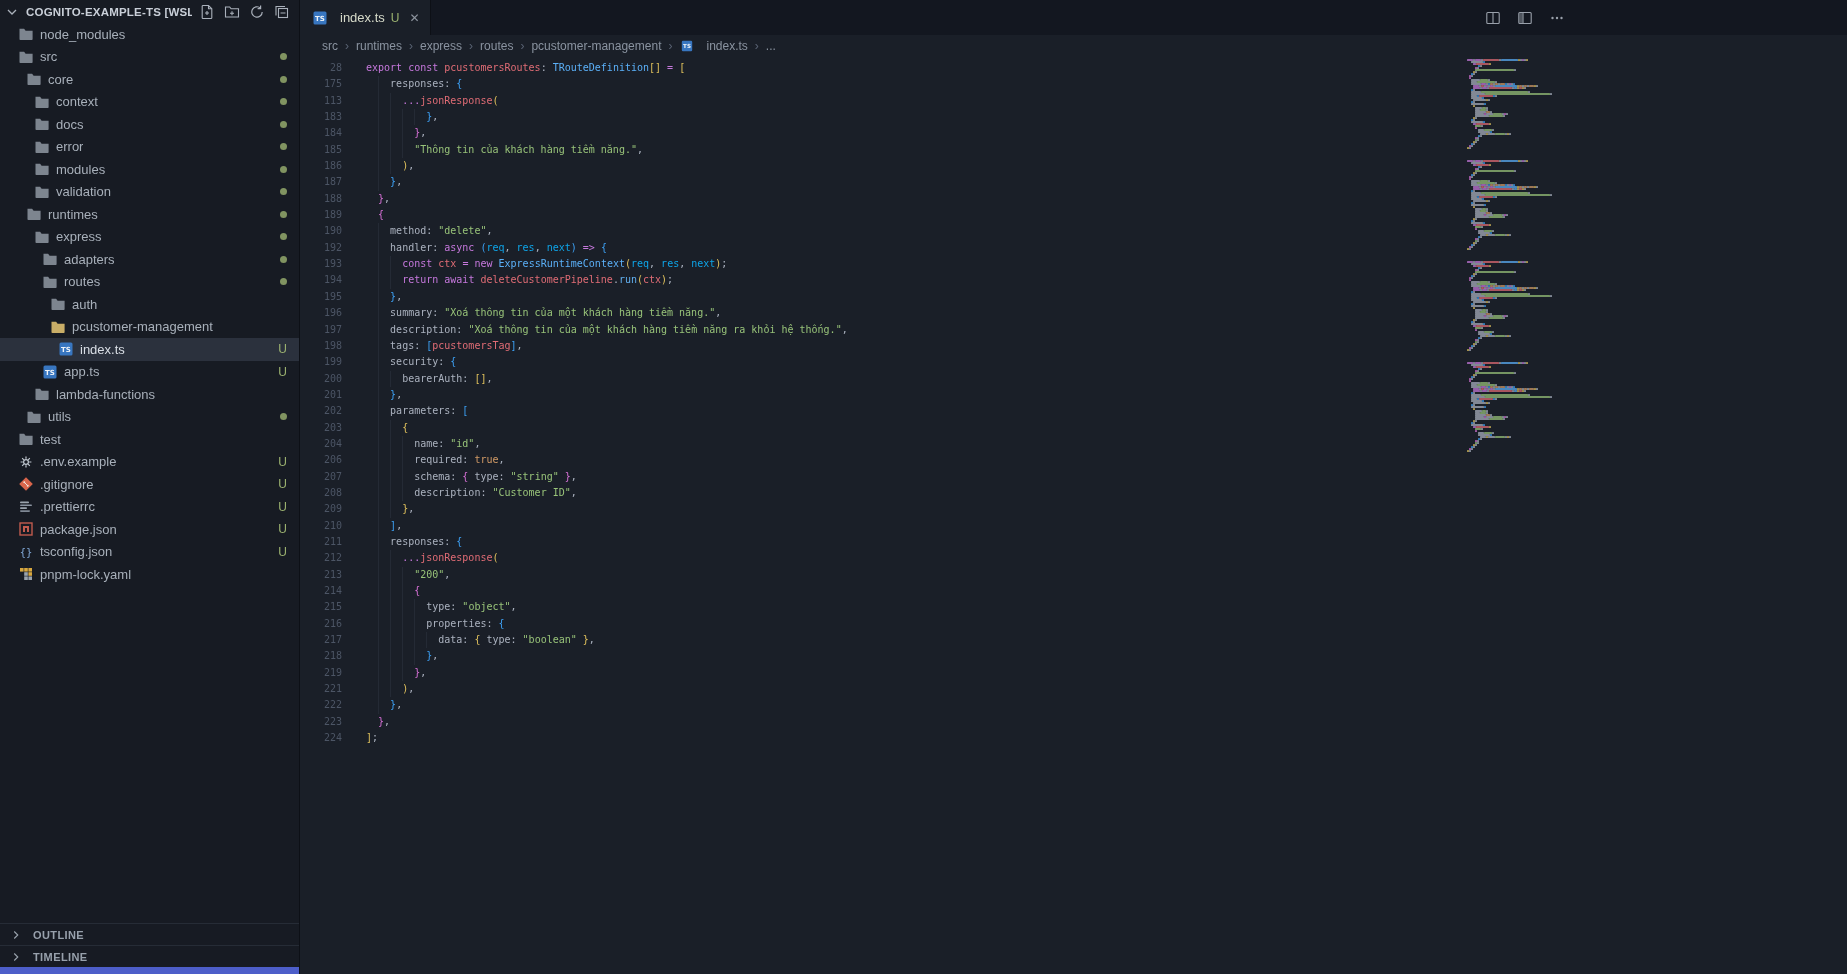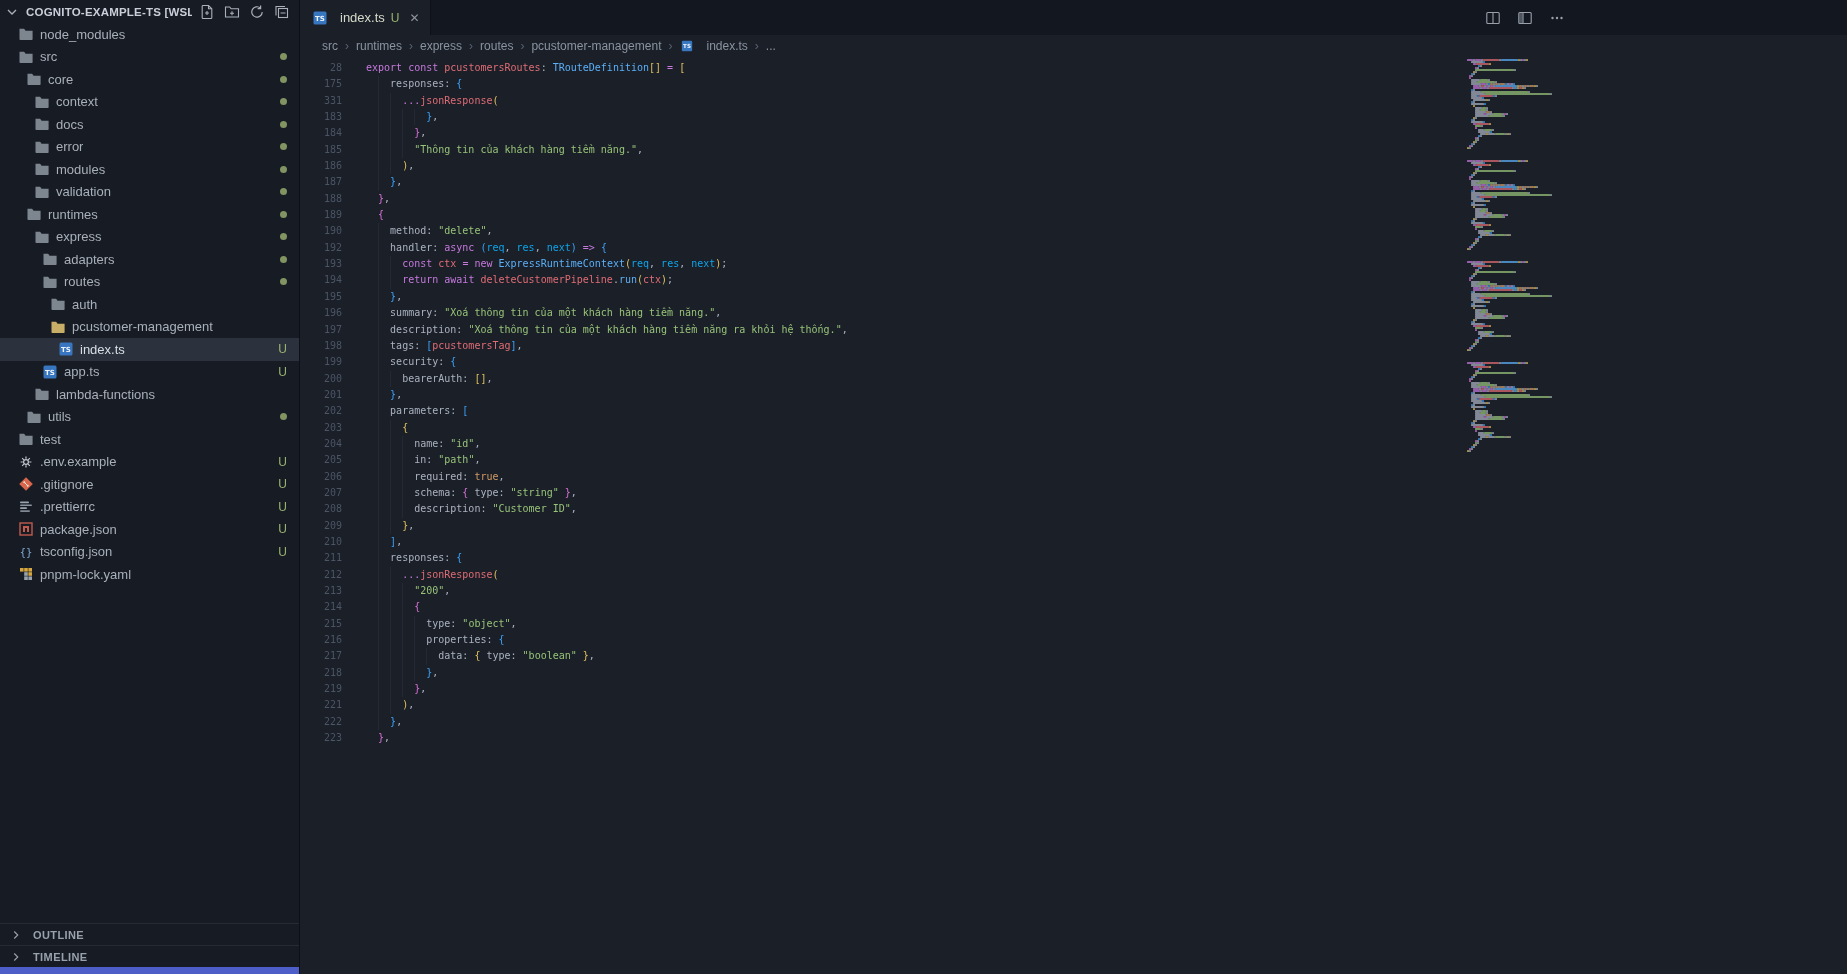--- a/index.html
+++ b/index.html
@@ -505,21 +505,21 @@
         </span>
         <span class="crumb-sep">›</span>
         <span class="crumb">
           <span>...</span>
         </span>
       </div>
     <div class="code-area">
       <div class="code-lines" id="code-lines">
           <div class="code-line"><span class="line-num">28</span><span class="line-text"><span class="tok-kw">export</span><span class="tok-pl"> </span><span class="tok-kw">const</span><span class="tok-pl"> </span><span class="tok-vr">pcustomersRoutes</span><span class="tok-pl">: </span><span class="tok-ty">TRouteDefinition</span><span class="tok-b1">[]</span><span class="tok-pl"> </span><span class="tok-kw">=</span><span class="tok-pl"> </span><span class="tok-b1">[</span></span></div>
           <div class="code-line"><span class="line-num">175</span><span class="line-text"><span class="indent-guide">  </span><span class="indent-guide g">  </span><span class="tok-pl">responses: </span><span class="tok-b3">{</span></span></div>
-          <div class="code-line"><span class="line-num">331</span><span class="line-text"><span class="indent-guide">  </span><span class="indent-guide g">  </span><span class="indent-guide g">  </span><span class="tok-kw">...</span><span class="tok-vr">jsonResponse</span><span class="tok-b1">(</span></span></div>
+          <div class="code-line"><span class="line-num">113</span><span class="line-text"><span class="indent-guide">  </span><span class="indent-guide g">  </span><span class="indent-guide g">  </span><span class="tok-kw">...</span><span class="tok-vr">jsonResponse</span><span class="tok-b1">(</span></span></div>
           <div class="code-line"><span class="line-num">183</span><span class="line-text"><span class="indent-guide">  </span><span class="indent-guide g">  </span><span class="indent-guide g">  </span><span class="indent-guide g">  </span><span class="indent-guide g">  </span><span class="tok-b3">}</span><span class="tok-pl">,</span></span></div>
           <div class="code-line"><span class="line-num">184</span><span class="line-text"><span class="indent-guide">  </span><span class="indent-guide g">  </span><span class="indent-guide g">  </span><span class="indent-guide g">  </span><span class="tok-b2">}</span><span class="tok-pl">,</span></span></div>
           <div class="code-line"><span class="line-num">185</span><span class="line-text"><span class="indent-guide">  </span><span class="indent-guide g">  </span><span class="indent-guide g">  </span><span class="indent-guide g">  </span><span class="tok-st">"Thông tin của khách hàng tiềm năng."</span><span class="tok-pl">,</span></span></div>
           <div class="code-line"><span class="line-num">186</span><span class="line-text"><span class="indent-guide">  </span><span class="indent-guide g">  </span><span class="indent-guide g">  </span><span class="tok-b1">)</span><span class="tok-pl">,</span></span></div>
           <div class="code-line"><span class="line-num">187</span><span class="line-text"><span class="indent-guide">  </span><span class="indent-guide g">  </span><span class="tok-b3">}</span><span class="tok-pl">,</span></span></div>
           <div class="code-line"><span class="line-num">188</span><span class="line-text"><span class="indent-guide">  </span><span class="tok-b2">}</span><span class="tok-pl">,</span></span></div>
           <div class="code-line"><span class="line-num">189</span><span class="line-text"><span class="indent-guide">  </span><span class="tok-b2">{</span></span></div>
           <div class="code-line"><span class="line-num">190</span><span class="line-text"><span class="indent-guide">  </span><span class="indent-guide g">  </span><span class="tok-pl">method: </span><span class="tok-st">"delete"</span><span class="tok-pl">,</span></span></div>
           <div class="code-line"><span class="line-num">192</span><span class="line-text"><span class="indent-guide">  </span><span class="indent-guide g">  </span><span class="tok-pl">handler: </span><span class="tok-kw">async</span><span class="tok-pl"> </span><span class="tok-b3">(</span><span class="tok-pm">req</span><span class="tok-pl">, </span><span class="tok-pm">res</span><span class="tok-pl">, </span><span class="tok-pm">next</span><span class="tok-b3">)</span><span class="tok-pl"> </span><span class="tok-kw">=&gt;</span><span class="tok-pl"> </span><span class="tok-b3">{</span></span></div>
           <div class="code-line"><span class="line-num">193</span><span class="line-text"><span class="indent-guide">  </span><span class="indent-guide g">  </span><span class="indent-guide g">  </span><span class="tok-kw">const</span><span class="tok-pl"> </span><span class="tok-vr">ctx</span><span class="tok-pl"> </span><span class="tok-kw">=</span><span class="tok-pl"> </span><span class="tok-kw">new</span><span class="tok-pl"> </span><span class="tok-ty">ExpressRuntimeContext</span><span class="tok-b1">(</span><span class="tok-pm">req</span><span class="tok-pl">, </span><span class="tok-pm">res</span><span class="tok-pl">, </span><span class="tok-pm">next</span><span class="tok-b1">)</span><span class="tok-pl">;</span></span></div>
@@ -527,38 +527,38 @@
           <div class="code-line"><span class="line-num">195</span><span class="line-text"><span class="indent-guide">  </span><span class="indent-guide g">  </span><span class="tok-b3">}</span><span class="tok-pl">,</span></span></div>
           <div class="code-line"><span class="line-num">196</span><span class="line-text"><span class="indent-guide">  </span><span class="indent-guide g">  </span><span class="tok-pl">summary: </span><span class="tok-st">"Xoá thông tin của một khách hàng tiềm năng."</span><span class="tok-pl">,</span></span></div>
           <div class="code-line"><span class="line-num">197</span><span class="line-text"><span class="indent-guide">  </span><span class="indent-guide g">  </span><span class="tok-pl">description: </span><span class="tok-st">"Xoá thông tin của một khách hàng tiềm năng ra khỏi hệ thống."</span><span class="tok-pl">,</span></span></div>
           <div class="code-line"><span class="line-num">198</span><span class="line-text"><span class="indent-guide">  </span><span class="indent-guide g">  </span><span class="tok-pl">tags: </span><span class="tok-b3">[</span><span class="tok-vr">pcustomersTag</span><span class="tok-b3">]</span><span class="tok-pl">,</span></span></div>
           <div class="code-line"><span class="line-num">199</span><span class="line-text"><span class="indent-guide">  </span><span class="indent-guide g">  </span><span class="tok-pl">security: </span><span class="tok-b3">{</span></span></div>
           <div class="code-line"><span class="line-num">200</span><span class="line-text"><span class="indent-guide">  </span><span class="indent-guide g">  </span><span class="indent-guide g">  </span><span class="tok-pl">bearerAuth: </span><span class="tok-b1">[]</span><span class="tok-pl">,</span></span></div>
           <div class="code-line"><span class="line-num">201</span><span class="line-text"><span class="indent-guide">  </span><span class="indent-guide g">  </span><span class="tok-b3">}</span><span class="tok-pl">,</span></span></div>
           <div class="code-line"><span class="line-num">202</span><span class="line-text"><span class="indent-guide">  </span><span class="indent-guide g">  </span><span class="tok-pl">parameters: </span><span class="tok-b3">[</span></span></div>
           <div class="code-line"><span class="line-num">203</span><span class="line-text"><span class="indent-guide">  </span><span class="indent-guide g">  </span><span class="indent-guide g">  </span><span class="tok-b1">{</span></span></div>
           <div class="code-line"><span class="line-num">204</span><span class="line-text"><span class="indent-guide">  </span><span class="indent-guide g">  </span><span class="indent-guide g">  </span><span class="indent-guide g">  </span><span class="tok-pl">name: </span><span class="tok-st">"id"</span><span class="tok-pl">,</span></span></div>
-          <div class="code-line"><span class="line-num">205</span><span class="line-text"><span class="indent-guide">  </span><span class="indent-guide g">  </span><span class="indent-guide g">  </span><span class="indent-guide g">  </span><span class="tok-pl">in: </span><span class="tok-st">"path"</span><span class="tok-pl">,</span></span></div>
           <div class="code-line"><span class="line-num">206</span><span class="line-text"><span class="indent-guide">  </span><span class="indent-guide g">  </span><span class="indent-guide g">  </span><span class="indent-guide g">  </span><span class="tok-pl">required: </span><span class="tok-nm">true</span><span class="tok-pl">,</span></span></div>
           <div class="code-line"><span class="line-num">207</span><span class="line-text"><span class="indent-guide">  </span><span class="indent-guide g">  </span><span class="indent-guide g">  </span><span class="indent-guide g">  </span><span class="tok-pl">schema: </span><span class="tok-b2">{</span><span class="tok-pl"> type: </span><span class="tok-st">"string"</span><span class="tok-pl"> </span><span class="tok-b2">}</span><span class="tok-pl">,</span></span></div>
           <div class="code-line"><span class="line-num">208</span><span class="line-text"><span class="indent-guide">  </span><span class="indent-guide g">  </span><span class="indent-guide g">  </span><span class="indent-guide g">  </span><span class="tok-pl">description: </span><span class="tok-st">"Customer ID"</span><span class="tok-pl">,</span></span></div>
           <div class="code-line"><span class="line-num">209</span><span class="line-text"><span class="indent-guide">  </span><span class="indent-guide g">  </span><span class="indent-guide g">  </span><span class="tok-b1">}</span><span class="tok-pl">,</span></span></div>
           <div class="code-line"><span class="line-num">210</span><span class="line-text"><span class="indent-guide">  </span><span class="indent-guide g">  </span><span class="tok-b3">]</span><span class="tok-pl">,</span></span></div>
           <div class="code-line"><span class="line-num">211</span><span class="line-text"><span class="indent-guide">  </span><span class="indent-guide g">  </span><span class="tok-pl">responses: </span><span class="tok-b3">{</span></span></div>
           <div class="code-line"><span class="line-num">212</span><span class="line-text"><span class="indent-guide">  </span><span class="indent-guide g">  </span><span class="indent-guide g">  </span><span class="tok-kw">...</span><span class="tok-vr">jsonResponse</span><span class="tok-b1">(</span></span></div>
           <div class="code-line"><span class="line-num">213</span><span class="line-text"><span class="indent-guide">  </span><span class="indent-guide g">  </span><span class="indent-guide g">  </span><span class="indent-guide g">  </span><span class="tok-st">"200"</span><span class="tok-pl">,</span></span></div>
           <div class="code-line"><span class="line-num">214</span><span class="line-text"><span class="indent-guide">  </span><span class="indent-guide g">  </span><span class="indent-guide g">  </span><span class="indent-guide g">  </span><span class="tok-b2">{</span></span></div>
           <div class="code-line"><span class="line-num">215</span><span class="line-text"><span class="indent-guide">  </span><span class="indent-guide g">  </span><span class="indent-guide g">  </span><span class="indent-guide g">  </span><span class="indent-guide g">  </span><span class="tok-pl">type: </span><span class="tok-st">"object"</span><span class="tok-pl">,</span></span></div>
           <div class="code-line"><span class="line-num">216</span><span class="line-text"><span class="indent-guide">  </span><span class="indent-guide g">  </span><span class="indent-guide g">  </span><span class="indent-guide g">  </span><span class="indent-guide g">  </span><span class="tok-pl">properties: </span><span class="tok-b3">{</span></span></div>
           <div class="code-line"><span class="line-num">217</span><span class="line-text"><span class="indent-guide">  </span><span class="indent-guide g">  </span><span class="indent-guide g">  </span><span class="indent-guide g">  </span><span class="indent-guide g">  </span><span class="indent-guide g">  </span><span class="tok-pl">data: </span><span class="tok-b1">{</span><span class="tok-pl"> type: </span><span class="tok-st">"boolean"</span><span class="tok-pl"> </span><span class="tok-b1">}</span><span class="tok-pl">,</span></span></div>
           <div class="code-line"><span class="line-num">218</span><span class="line-text"><span class="indent-guide">  </span><span class="indent-guide g">  </span><span class="indent-guide g">  </span><span class="indent-guide g">  </span><span class="indent-guide g">  </span><span class="tok-b3">}</span><span class="tok-pl">,</span></span></div>
           <div class="code-line"><span class="line-num">219</span><span class="line-text"><span class="indent-guide">  </span><span class="indent-guide g">  </span><span class="indent-guide g">  </span><span class="indent-guide g">  </span><span class="tok-b2">}</span><span class="tok-pl">,</span></span></div>
           <div class="code-line"><span class="line-num">221</span><span class="line-text"><span class="indent-guide">  </span><span class="indent-guide g">  </span><span class="indent-guide g">  </span><span class="tok-b1">)</span><span class="tok-pl">,</span></span></div>
           <div class="code-line"><span class="line-num">222</span><span class="line-text"><span class="indent-guide">  </span><span class="indent-guide g">  </span><span class="tok-b3">}</span><span class="tok-pl">,</span></span></div>
           <div class="code-line"><span class="line-num">223</span><span class="line-text"><span class="indent-guide">  </span><span class="tok-b2">}</span><span class="tok-pl">,</span></span></div>
+          <div class="code-line"><span class="line-num">224</span><span class="line-text"><span class="tok-b1">]</span><span class="tok-pl">;</span></span></div>
         </div>
       <div class="minimap" id="minimap">
           <div class="mm-row">
             <span class="mm-seg mm-kw" style="width: 6.3px;"></span>
             <span class="mm-seg mm-pl" style="width: 2px;"></span>
             <span class="mm-seg mm-kw" style="width: 5.25px;"></span>
             <span class="mm-seg mm-pl" style="width: 2px;"></span>
             <span class="mm-seg mm-vr" style="width: 16.8px;"></span>
             <span class="mm-seg mm-pl" style="width: 2.1px;"></span>
             <span class="mm-seg mm-ty" style="width: 16.8px;"></span>

